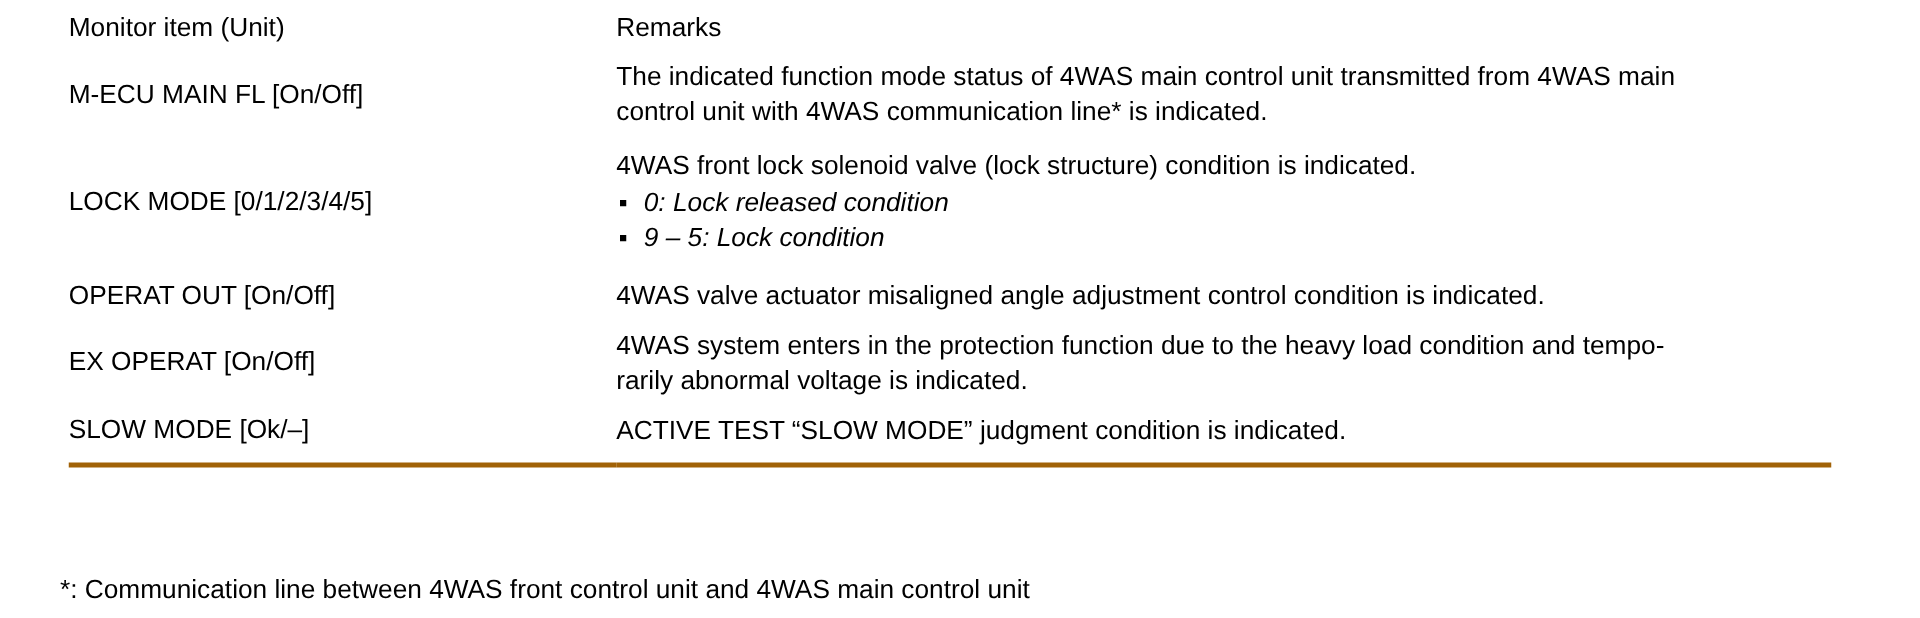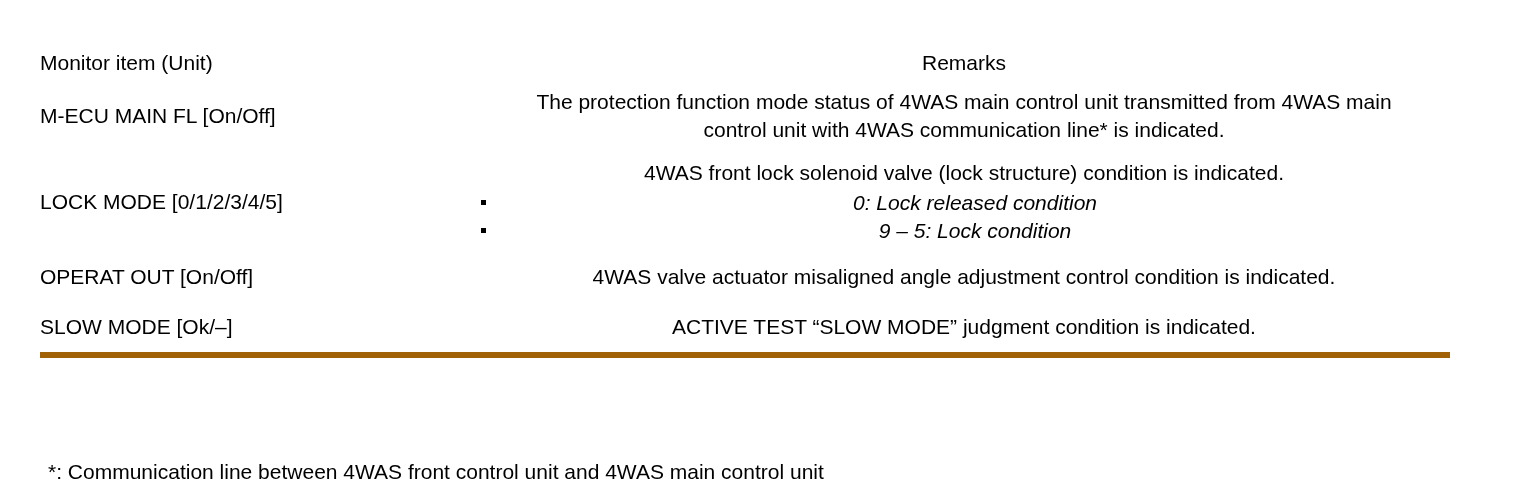--- a/index.html
+++ b/index.html
@@ -17,24 +17,23 @@
   .page {
     position: relative;
     width: 1536px;
     height: 494px;
     overflow: hidden;
   }
 
   
   .table-wrap {
     position: absolute;
-    left: 40px;
+    left: 55px;
     top: 6px;
     width: 1410px;
-    margin-top: 40px;
   }
   table.monitor-table {
     width: 1410px;
     border-collapse: collapse;
     table-layout: fixed;
   }
   table.monitor-table col.col-item { width: 438px; }
   table.monitor-table col.col-remarks { width: 972px; }
 
   table.monitor-table td,
@@ -47,21 +46,21 @@
   
   tr.head-row > * {
     border-top: 4px solid #000;
     border-bottom: 2px solid #000;
   }
   
   tr.body-row > * {
     border-bottom: 1px solid #000;
   }
   tr.body-row.last-row > * {
-    border-bottom: 6px solid #a16207;
+    border-bottom: 4px solid #a16207;
   }
 
   
   .cell-item {
     border-right: 2px solid #000;
   }
 
   .head-cell {
     text-align: center;
     font-size: 21px;
@@ -75,21 +74,21 @@
     line-height: 1.25;
     padding-left: 20px;
     padding-right: 8px;
     text-align: left;
   }
   .cell-remarks {
     font-size: 21px;
     line-height: 1.32;
     padding-left: 14px;
     padding-right: 10px;
-    text-align: center;
+    text-align: left;
   }
 
   .r-h1 { height: 74px; }
   .r-h2 { height: 72px; }
   .r-h3 { height: 100px; }
   .r-h4 { height: 50px; }
   .r-h5 { height: 57px; }
   .r-h6 { height: 53px; }
 
   .rline { display: block; white-space: pre; }
@@ -140,21 +139,21 @@
           <th class="head-cell cell-item">Monitor item (Unit)</th>
           <th class="head-cell cell-remarks">Remarks</th>
         </tr>
       </thead>
       <tbody>
 
 
         <tr class="body-row r-h2">
           <td class="cell-item">M-ECU MAIN FL [On/Off]</td>
           <td class="cell-remarks">
-            <span class="rline">The protection function mode status of 4WAS main control unit transmitted from 4WAS main</span>
+            <span class="rline">The indicated function mode status of 4WAS main control unit transmitted from 4WAS main</span>
             <span class="rline">control unit with 4WAS communication line* is indicated.</span>
           </td>
         </tr>
 
         <tr class="body-row r-h3">
           <td class="cell-item">LOCK MODE [0/1/2/3/4/5]</td>
           <td class="cell-remarks">
             <span class="rline">4WAS front lock solenoid valve (lock structure) condition is indicated.</span>
             <ul class="bullets">
               <li>
@@ -169,20 +168,27 @@
           </td>
         </tr>
 
         <tr class="body-row r-h4">
           <td class="cell-item">OPERAT OUT [On/Off]</td>
           <td class="cell-remarks">
             <span class="rline">4WAS valve actuator misaligned angle adjustment control condition is indicated.</span>
           </td>
         </tr>
 
+        <tr class="body-row r-h5">
+          <td class="cell-item">EX OPERAT [On/Off]</td>
+          <td class="cell-remarks">
+            <span class="rline">4WAS system enters in the protection function due to the heavy load condition and tempo-</span>
+            <span class="rline">rarily abnormal voltage is indicated.</span>
+          </td>
+        </tr>
 
         <tr class="body-row last-row r-h6">
           <td class="cell-item">SLOW MODE [Ok/–]</td>
           <td class="cell-remarks">
             <span class="rline">ACTIVE TEST “SLOW MODE” judgment condition is indicated.</span>
           </td>
         </tr>
 
       </tbody>
     </table>

